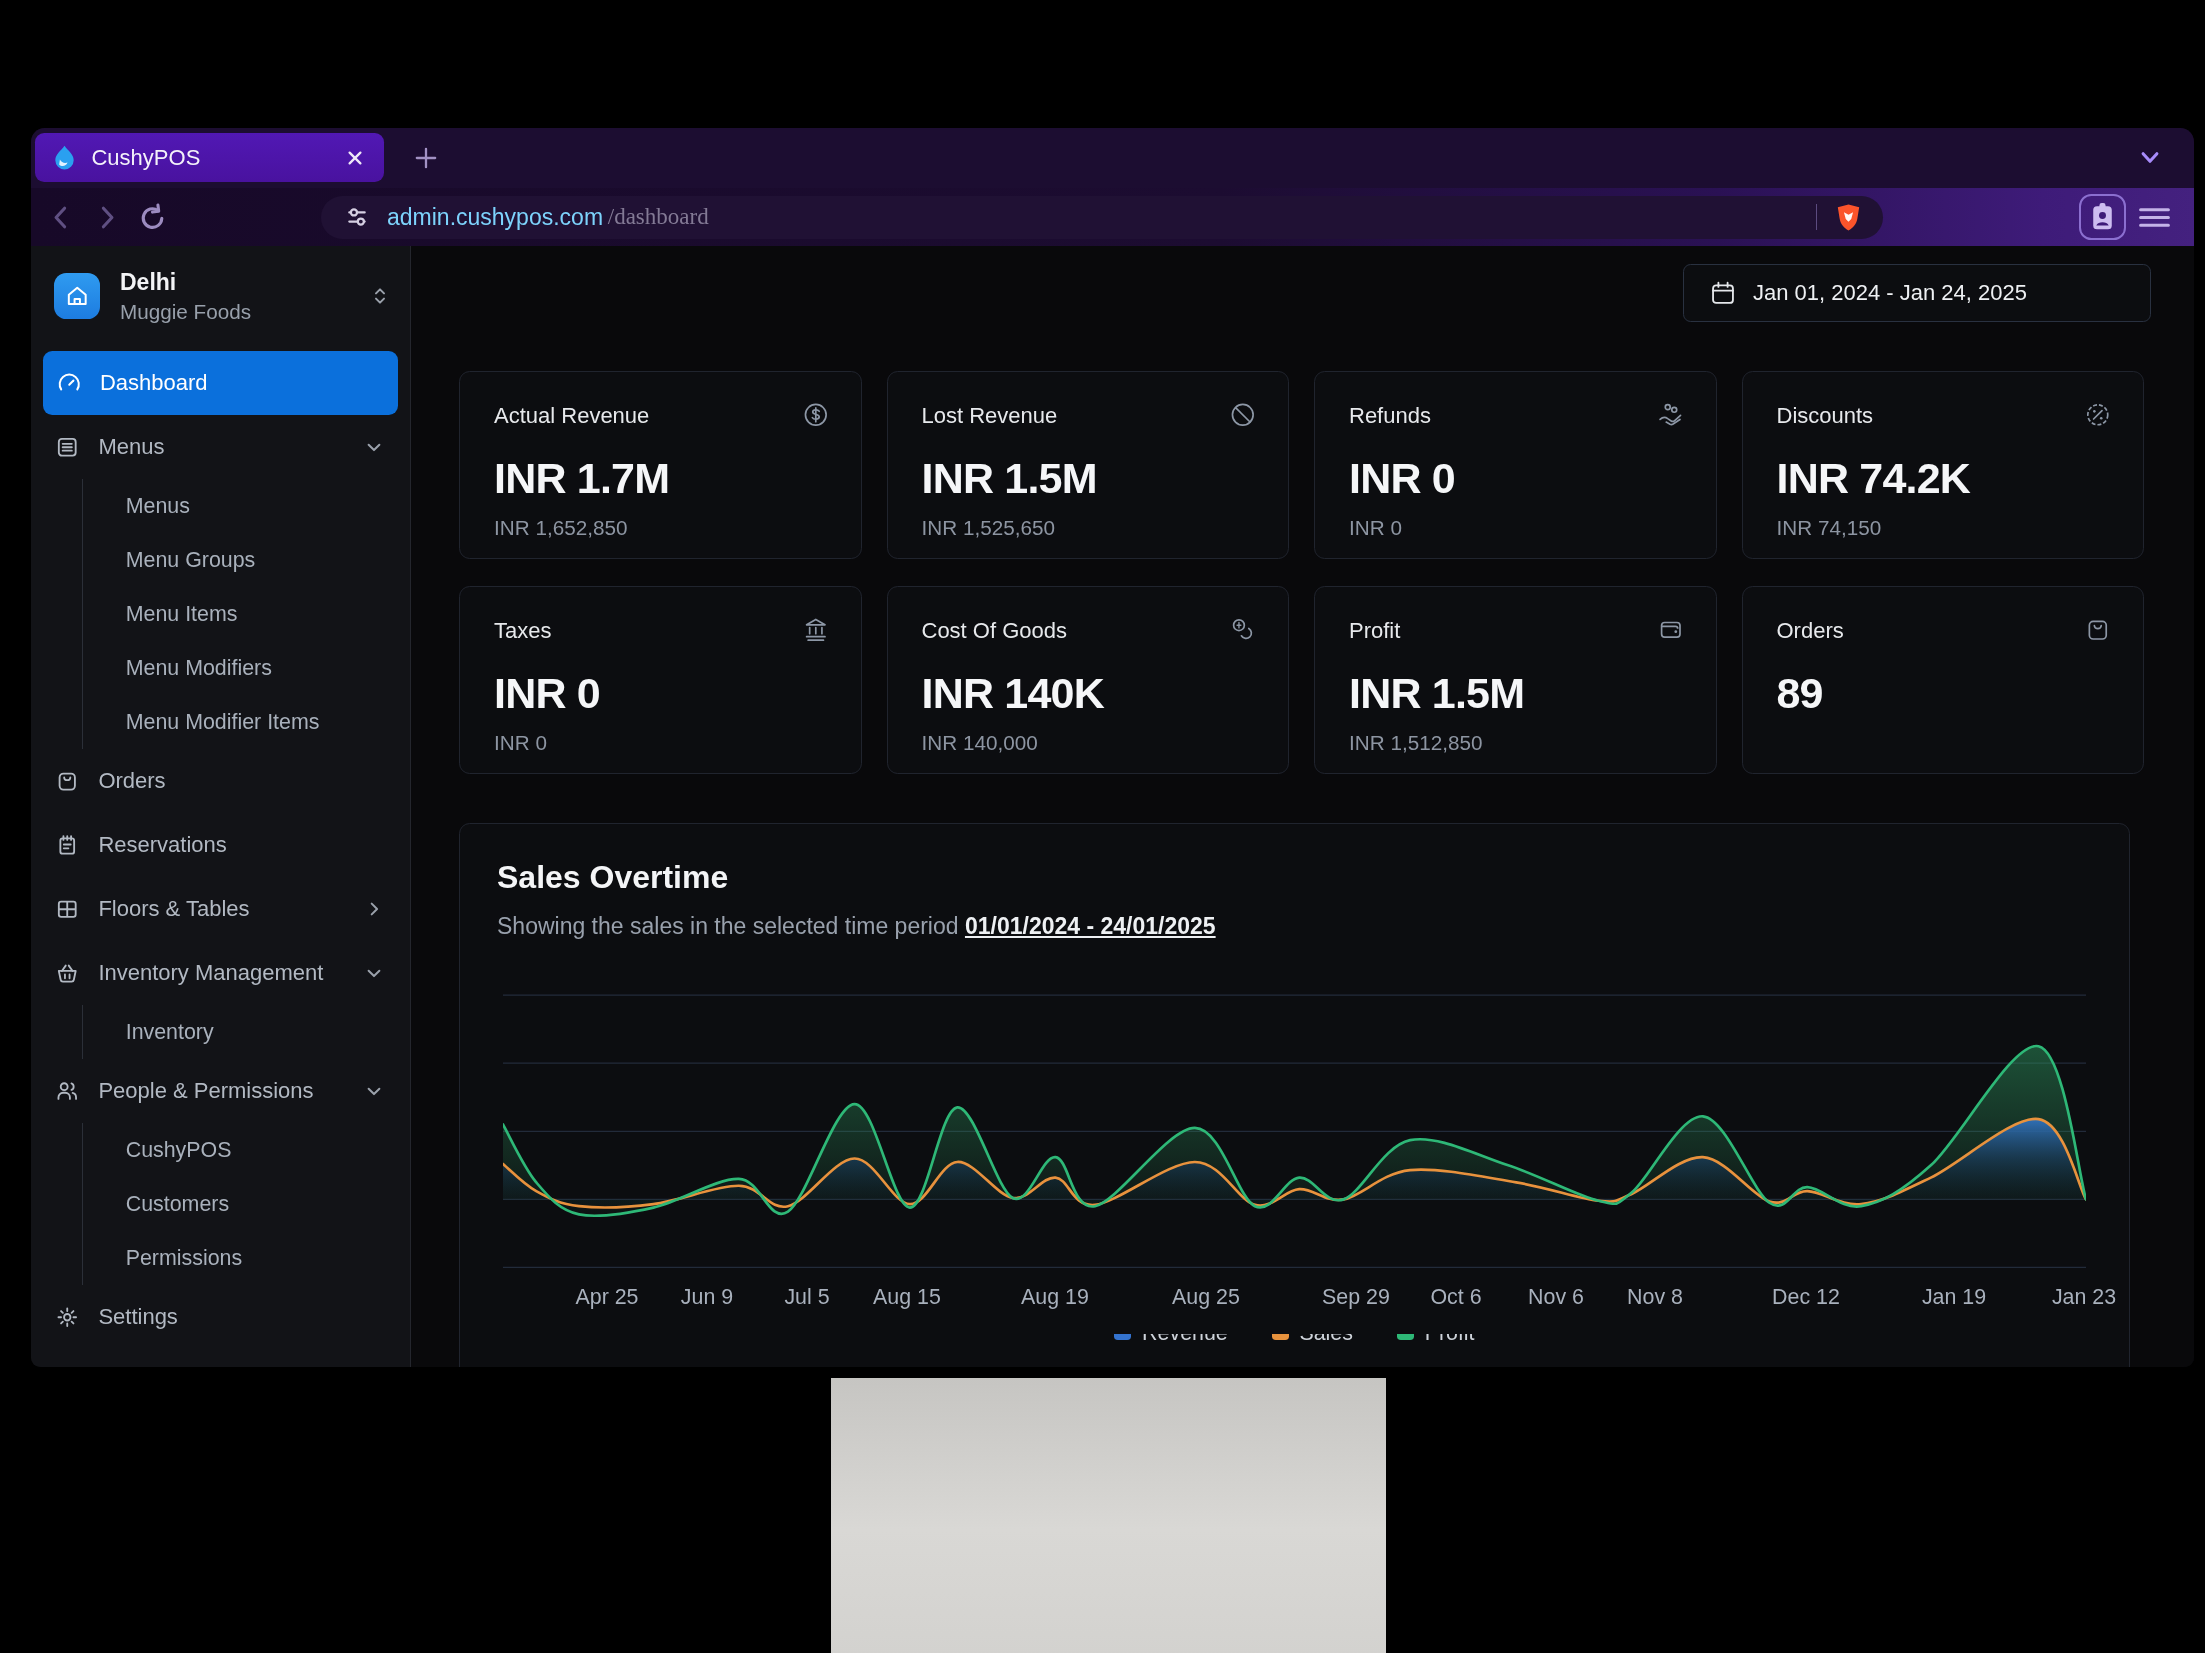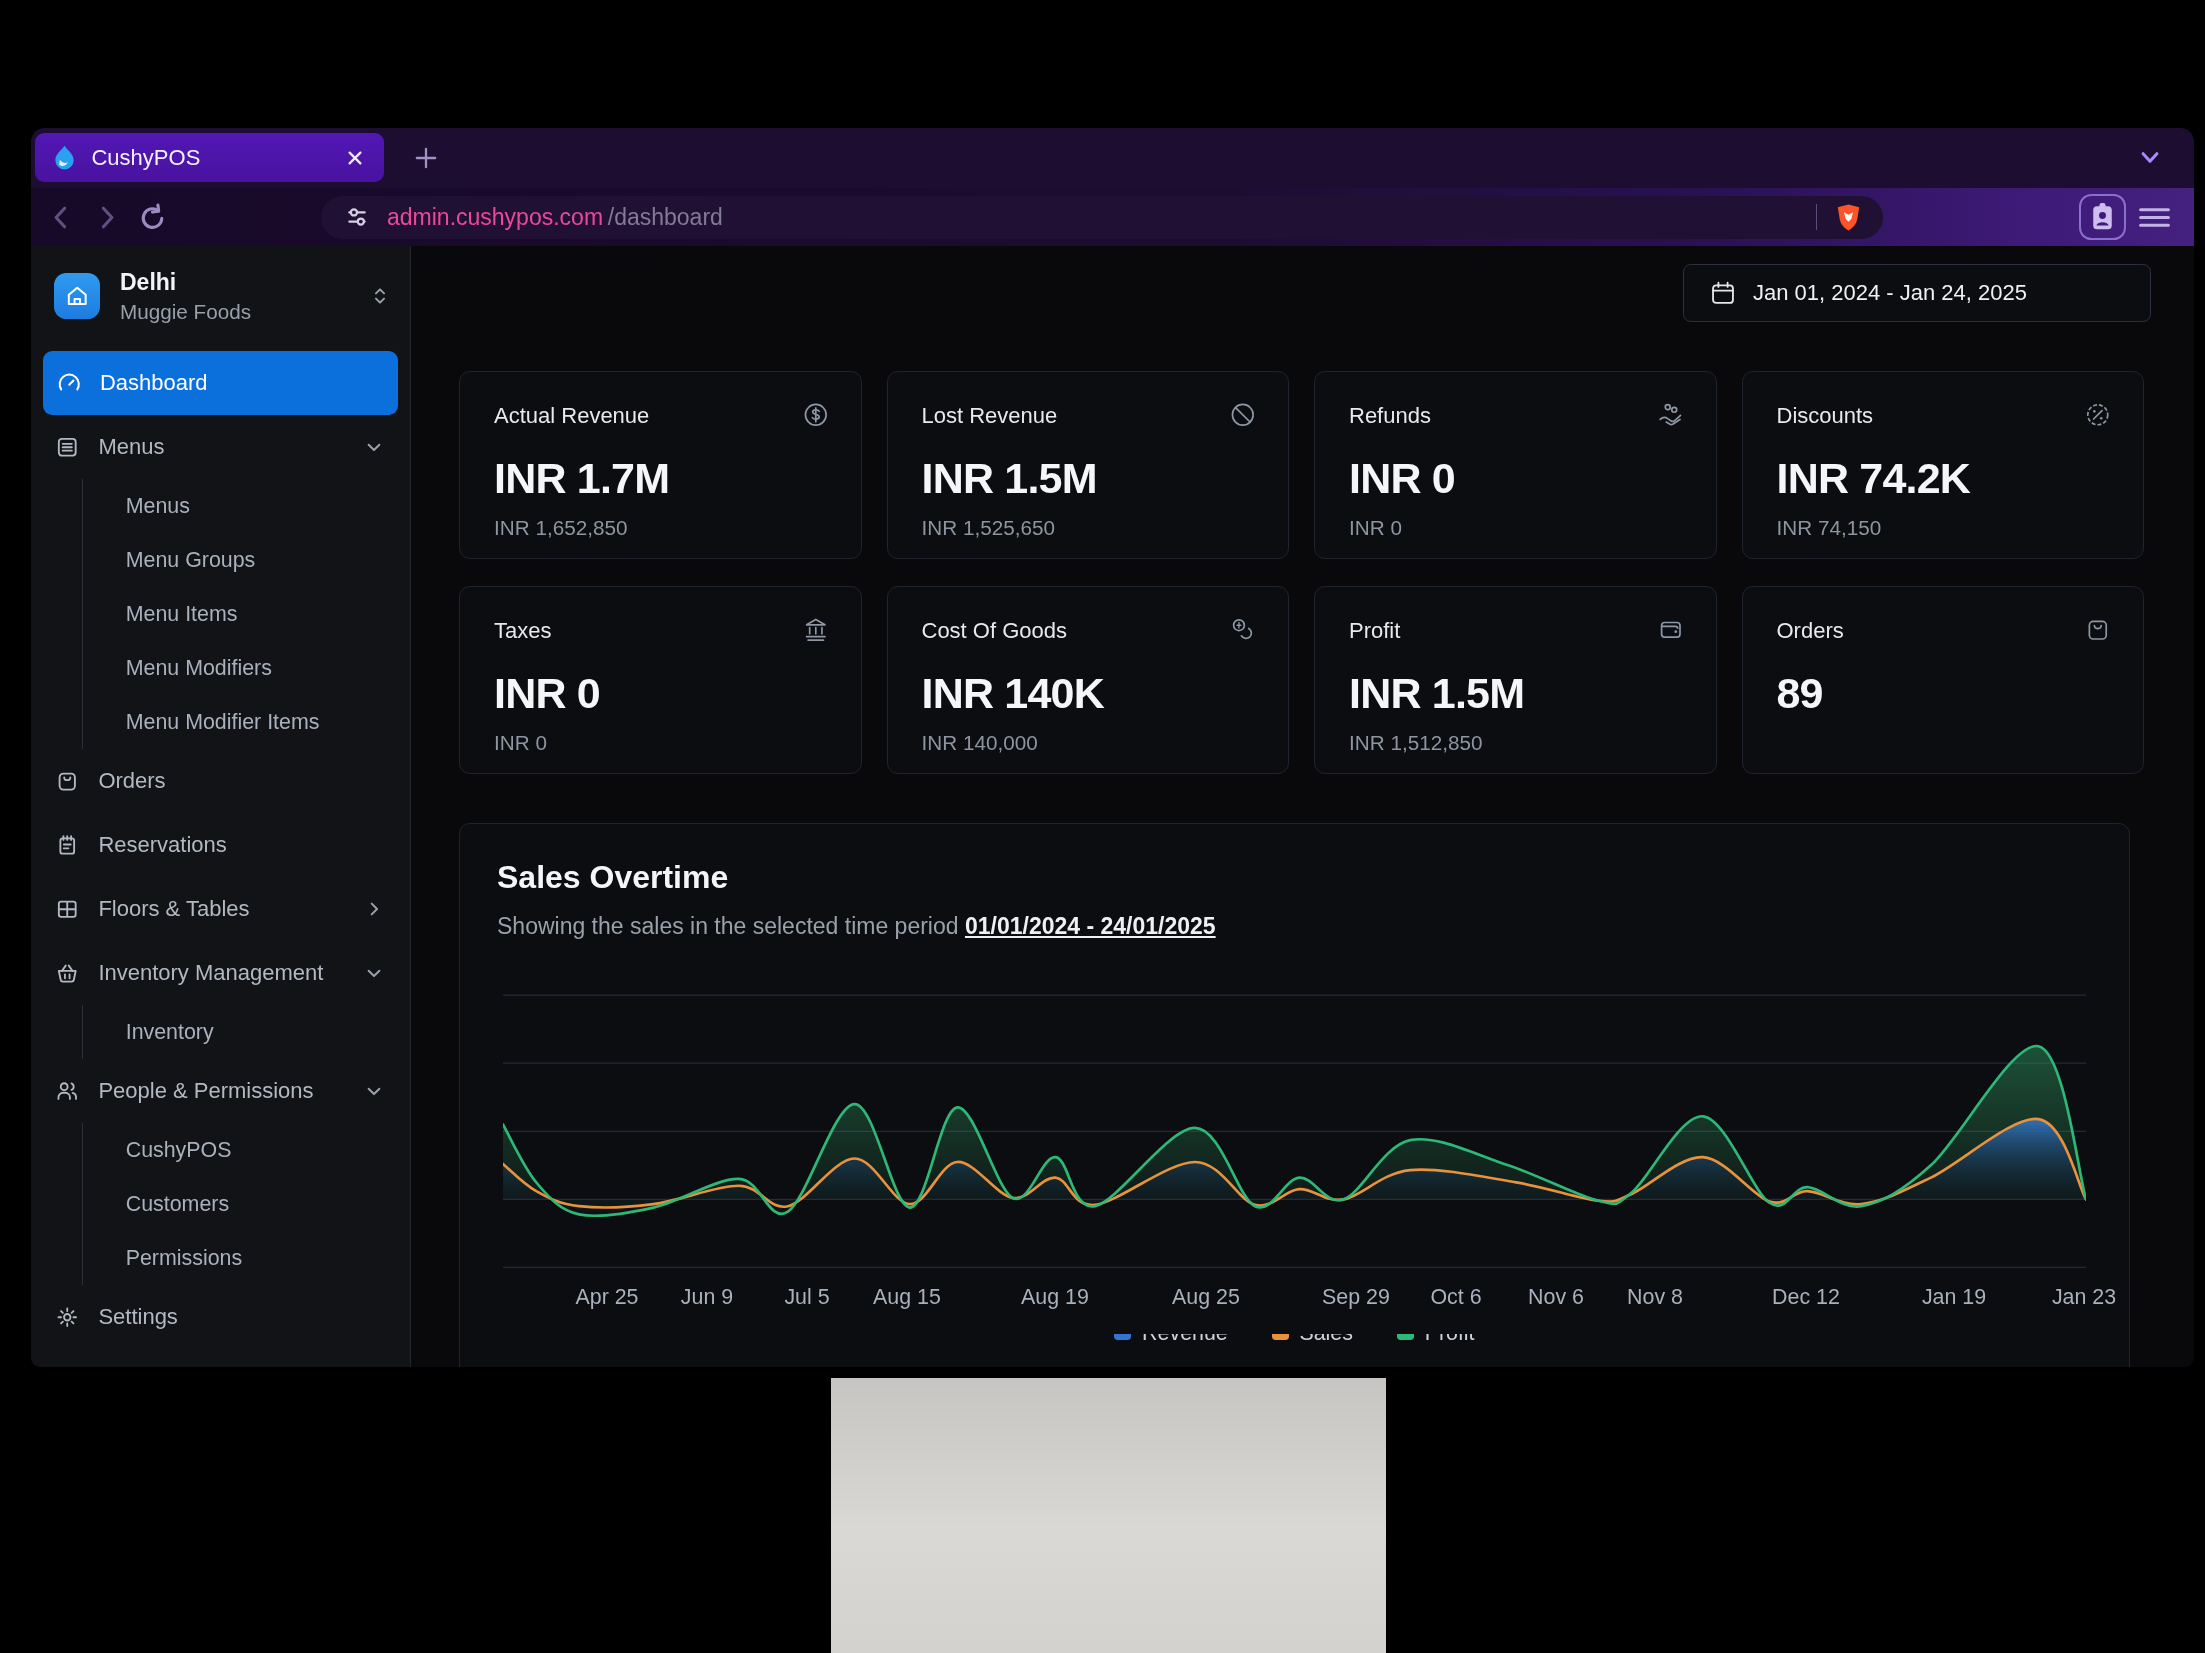--- a/index.html
+++ b/index.html
@@ -20,22 +20,22 @@
   .tab-close { width:20px; height:20px; }
   .newtab-btn { position:absolute; left:382px; top:17px; width:26px; height:26px; }
   .tabsearch { position:absolute; right:31px; top:18.4px; width:26px; height:23px; }
 
   
   .toolbar { position:relative; height:58px;
      background:linear-gradient(90deg,#170928 0%,#1c0c31 55%,#2a1154 78%,#3e1b79 93%,#44217f 100%); }
   .navbtn { position:absolute; top:13.8px; width:31px; height:31px; }
   .urlbar { position:absolute; left:290px; top:7.7px; width:1562px; height:43px; border-radius:21.4px;
             background:#201134; display:flex; align-items:center; padding:0 20px 0 23px; gap:17px; }
-  .url-host { color:#ec4899; font-size:23px;text-align:center; }
-  .url-path { color:#837a95; font-size:23px; }
+  .url-host { color:#7dd3fc; font-size:23px;text-align:center; }
+  .url-path { color:#837a95; font-size:23px;font-family:Liberation Serif, serif; }
   .url-spacer { flex:1; }
   .url-sep { width:1.5px; height:26px; background:#5c4b80; }
   .profile-chip { position:absolute; left:2048px; top:6.1px; width:47px; height:46px; border-radius:12.3px;
                   border:2.3px solid #8b6fd0; display:flex; align-items:center; justify-content:center; }
   .menu-btn { position:absolute; left:2105px; top:10.7px; width:37px; height:37px; }
 
   
   .main { position:absolute; top:118px; left:0; right:0; bottom:0; display:flex; overflow:hidden; }
 
   

